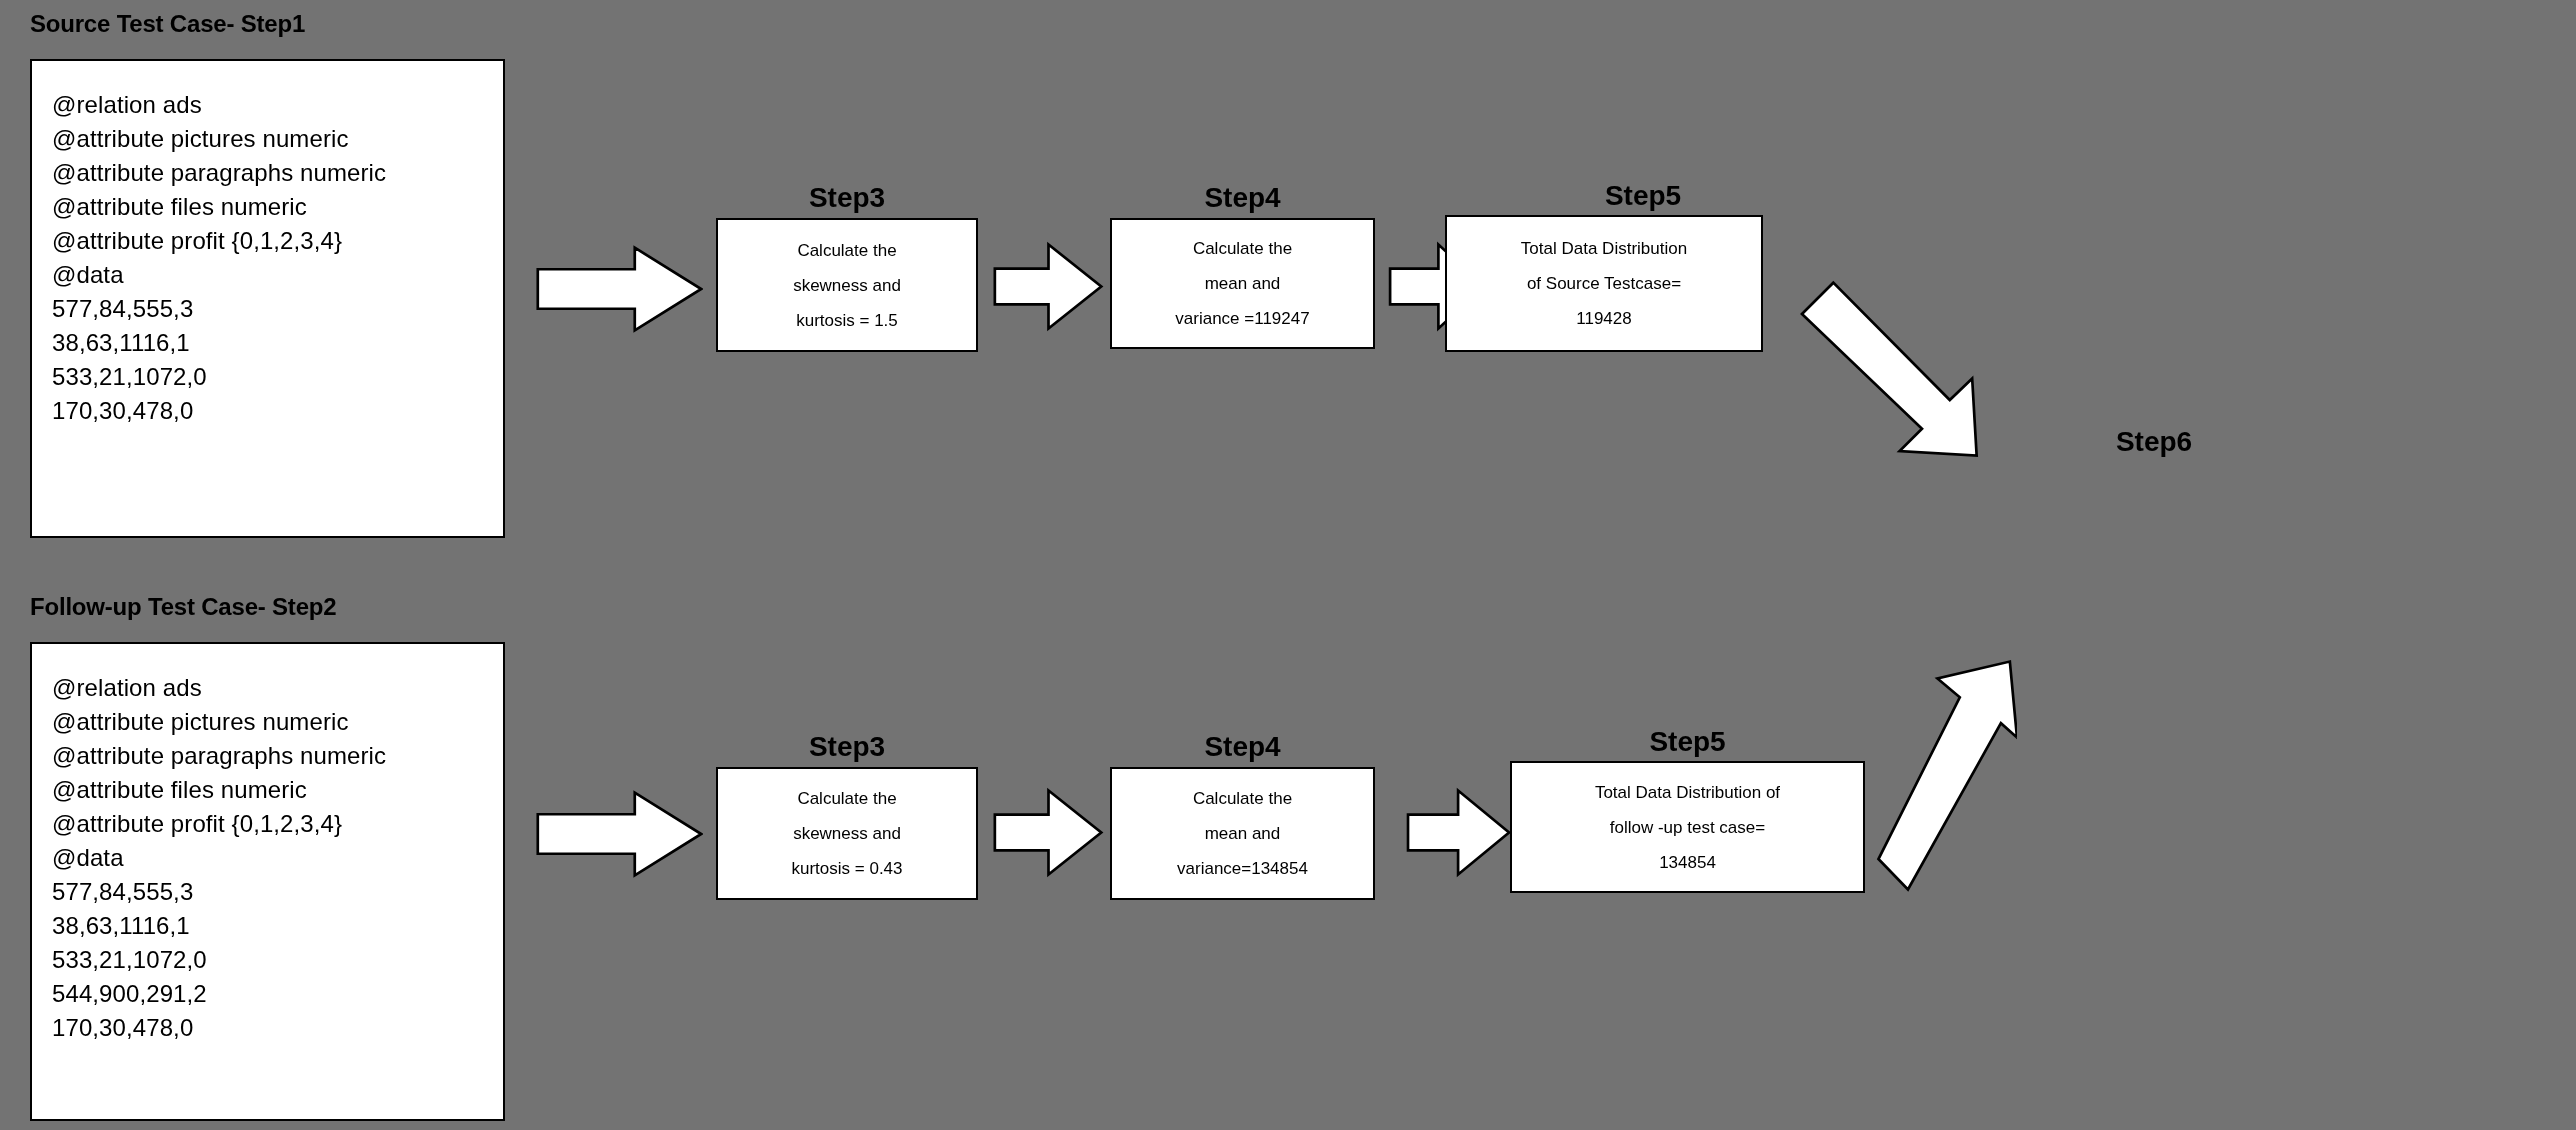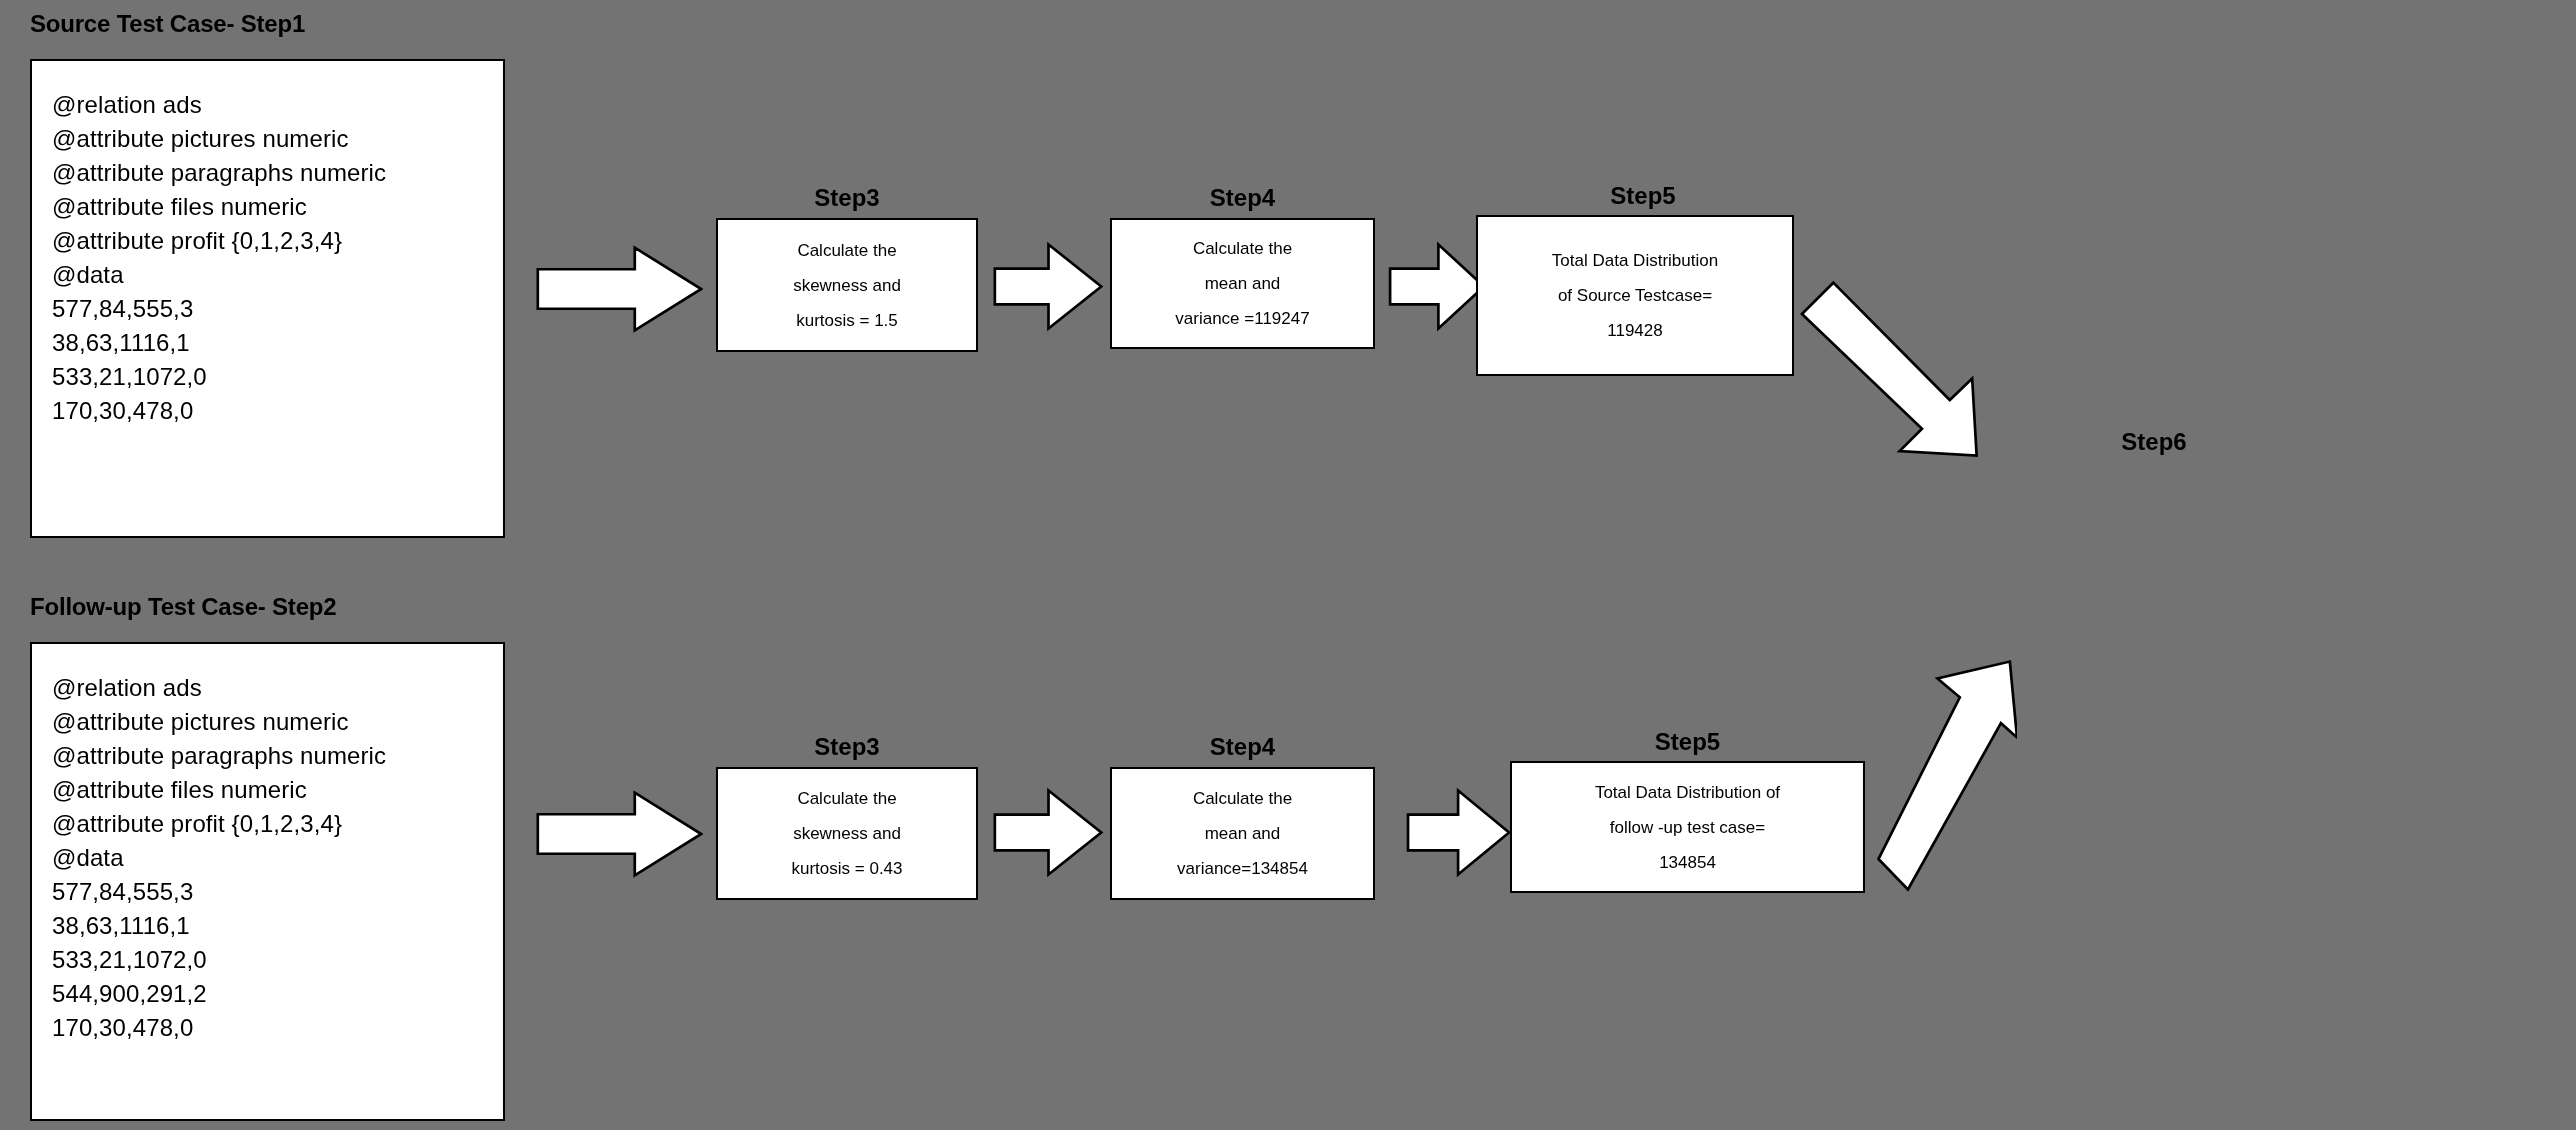--- a/index.html
+++ b/index.html
@@ -39,21 +39,21 @@
   .code-line {
     font-size: 24px;
     line-height: 34px;
     white-space: pre;
     letter-spacing: 0.1px;
   }
 
   
   .step-label {
     font-weight: bold;
-    font-size: 24px;
+    font-size: 28px;
     line-height: 27px;
     text-align: center;
     white-space: nowrap;
   }
 
   
   .step-box {
     border: 2.7px solid #000000;
     background: #ffffff;
     display: flex;
@@ -137,21 +137,21 @@
 variance =119247</div>
   </div>
 
   <div class="abs arrow" style="left:1388px; top:240px;">
     <svg width="99" height="93" viewBox="0 0 110 104">
       <polygon points="2,32 56,32 56,5 107,52 56,99 56,72 2,72" fill="#ffffff" stroke="#000000" stroke-width="3"></polygon>
     </svg>
   </div>
 
   <div class="abs step-label" style="left:1484px; top:182px; width:318px;">Step5</div>
-  <div class="abs step-box" style="left:1476px; top:215px; width:318px; height:161px;text-align:center;">
+  <div class="abs step-box" style="left:1445px; top:215px; width:318px; height:137px;text-align:center;">
     <div class="body">Total Data Distribution
 of Source Testcase=
 119428</div>
   </div>
 
   <div class="abs arrow" style="left:1793px; top:278px;">
     <svg width="215" height="193" viewBox="0 0 240 215">
       <polygon points="10,40 45,5 175,136 200,112 205,198 119,193 144,168" fill="#ffffff" stroke="#000000" stroke-width="3"></polygon>
     </svg>
   </div>

